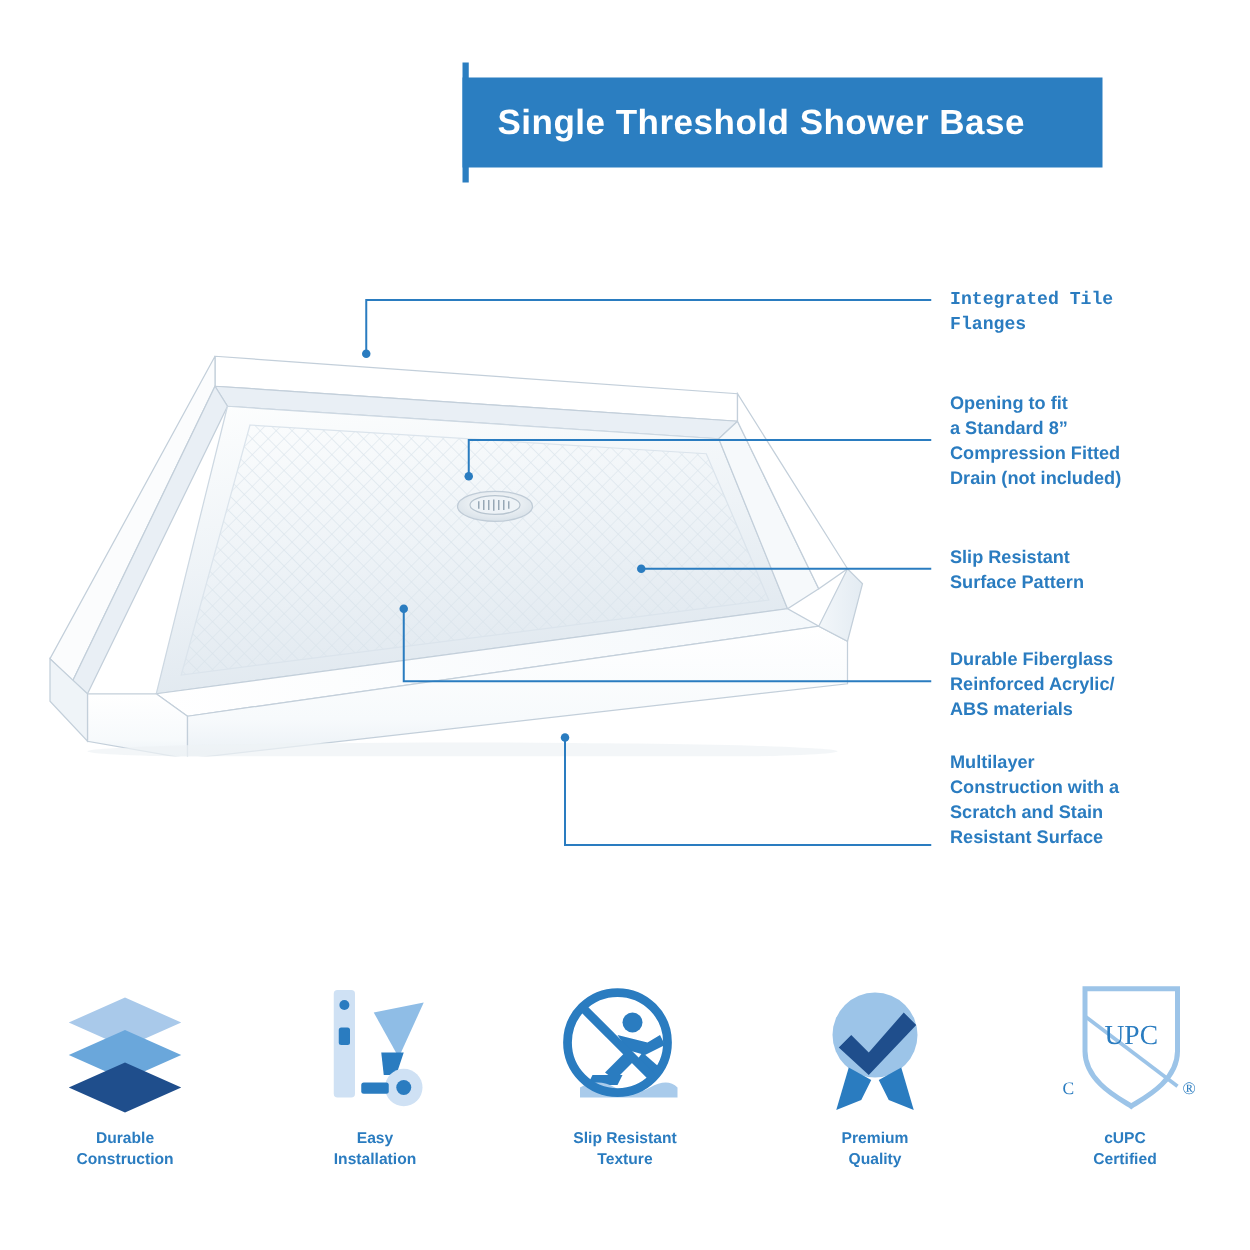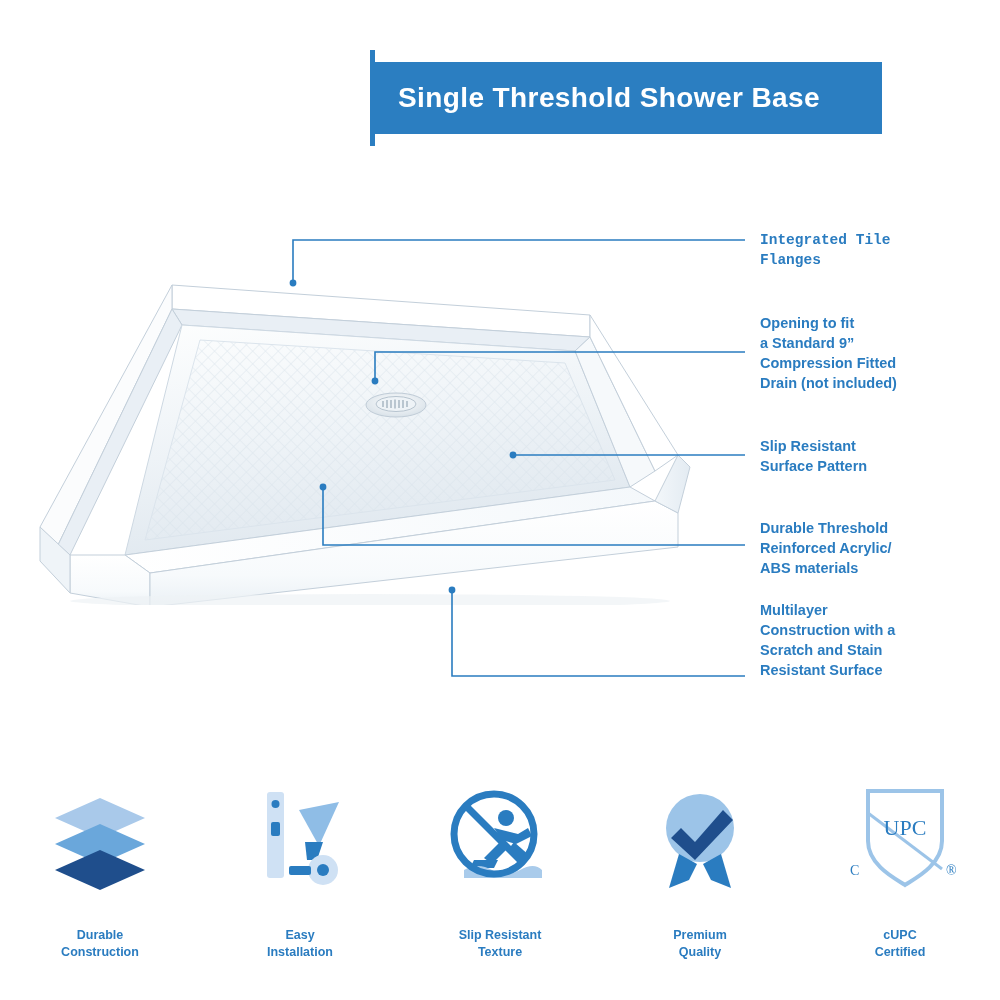--- a/index.html
+++ b/index.html
@@ -39,21 +39,21 @@
 
   
   #product{position:absolute;left:30px;top:255px;width:700px;height:350px;}
 
   
   #features{
     position:absolute;left:0;top:780px;width:1000px;height:200px;
     display:flex;
   }
   .feature{
-    flex:1 1 0;display:flex;flex-direction:column;align-items:center;gap:25px;
+    flex:1 1 0;display:flex;flex-direction:column;align-items:center;
   }
   .feature .glyph{height:118px;display:flex;align-items:center;justify-content:center;}
   .feature .caption{
     margin-top:4px;text-align:center;color:#2a7cc0;font-size:12.5px;font-weight:bold;
     line-height:1.35;white-space:pre-line;
   }
 </style>
 </head>
 <body>
 
@@ -158,26 +158,26 @@
     <circle cx="323" cy="487" r="3.4" fill="#2a7cc0" stroke="none"></circle>
 
     <path d="M452 590 L452 676 L745 676"></path>
     <circle cx="452" cy="590" r="3.4" fill="#2a7cc0" stroke="none"></circle>
   </g>
 </svg>
 
 <div class="callout" style="left:760px;top:230px;font-family:Liberation Mono, monospace;">Integrated Tile
 Flanges</div>
 <div class="callout" style="left:760px;top:313px;">Opening to fit
-a Standard 9”
+a Standard 8”
 Compression Fitted
 Drain (not included)</div>
 <div class="callout" style="left:760px;top:436px;">Slip Resistant
 Surface Pattern</div>
-<div class="callout" style="left:760px;top:518px;">Durable Threshold
+<div class="callout" style="left:760px;top:518px;">Durable Fiberglass
 Reinforced Acrylic/
 ABS materials</div>
 <div class="callout" style="left:760px;top:600px;">Multilayer
 Construction with a
 Scratch and Stain
 Resistant Surface</div>
 
 <div id="features">
 
   <div class="feature">

